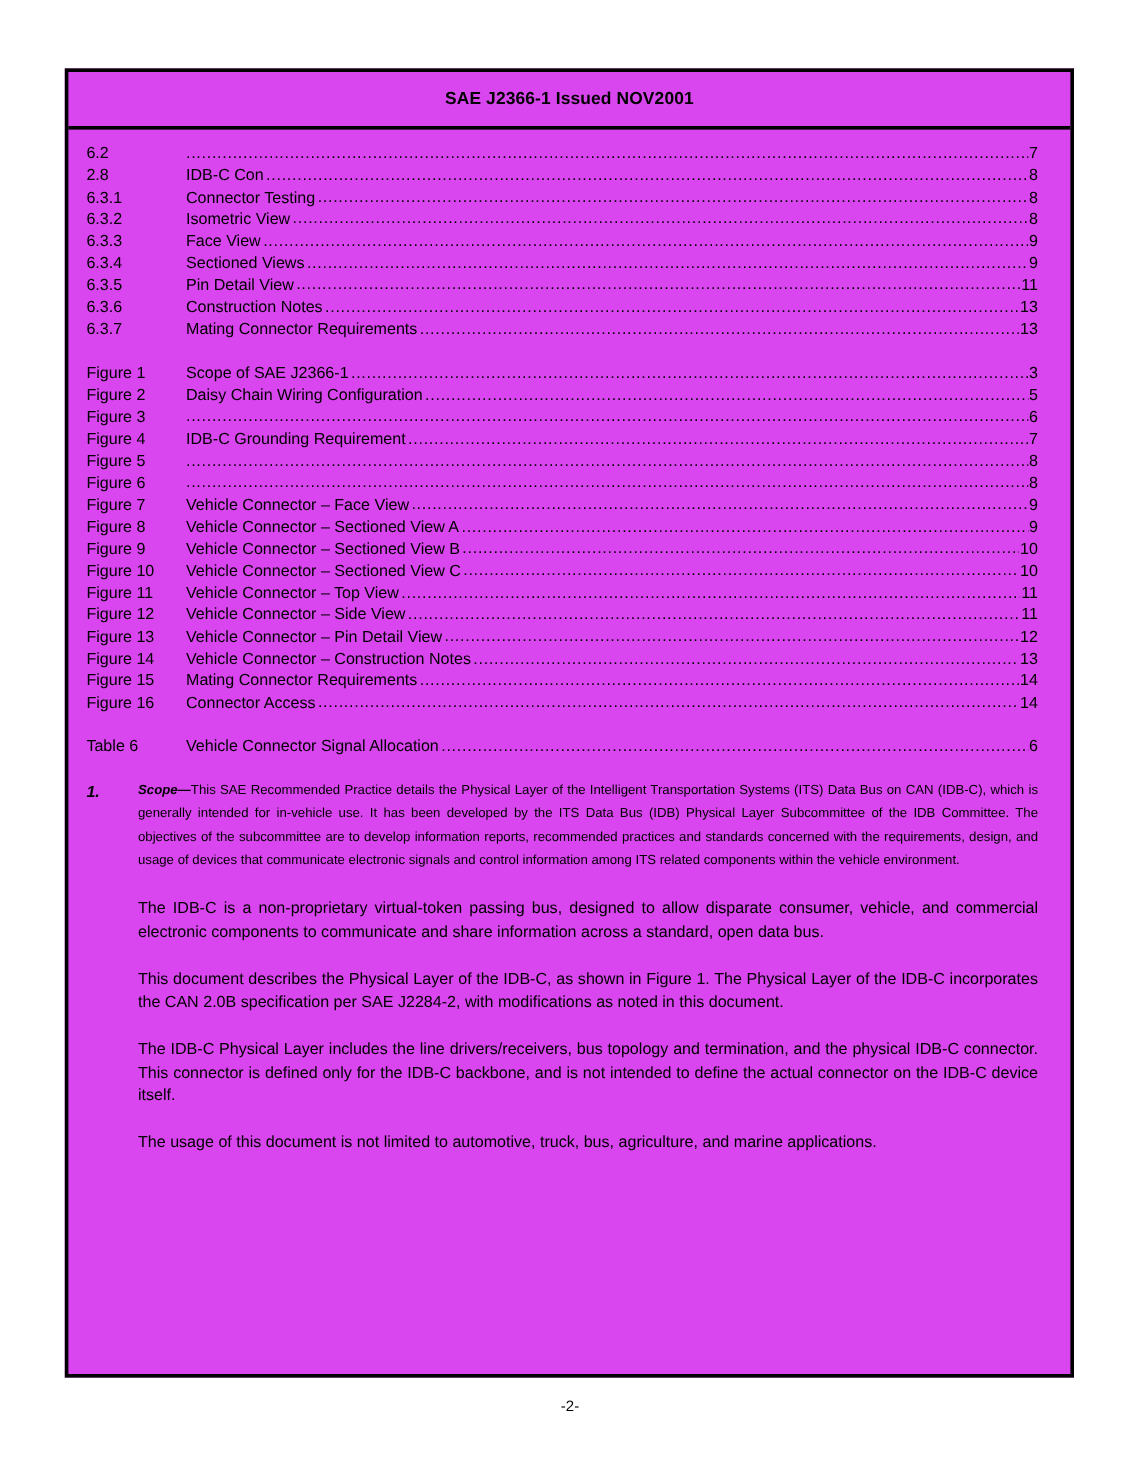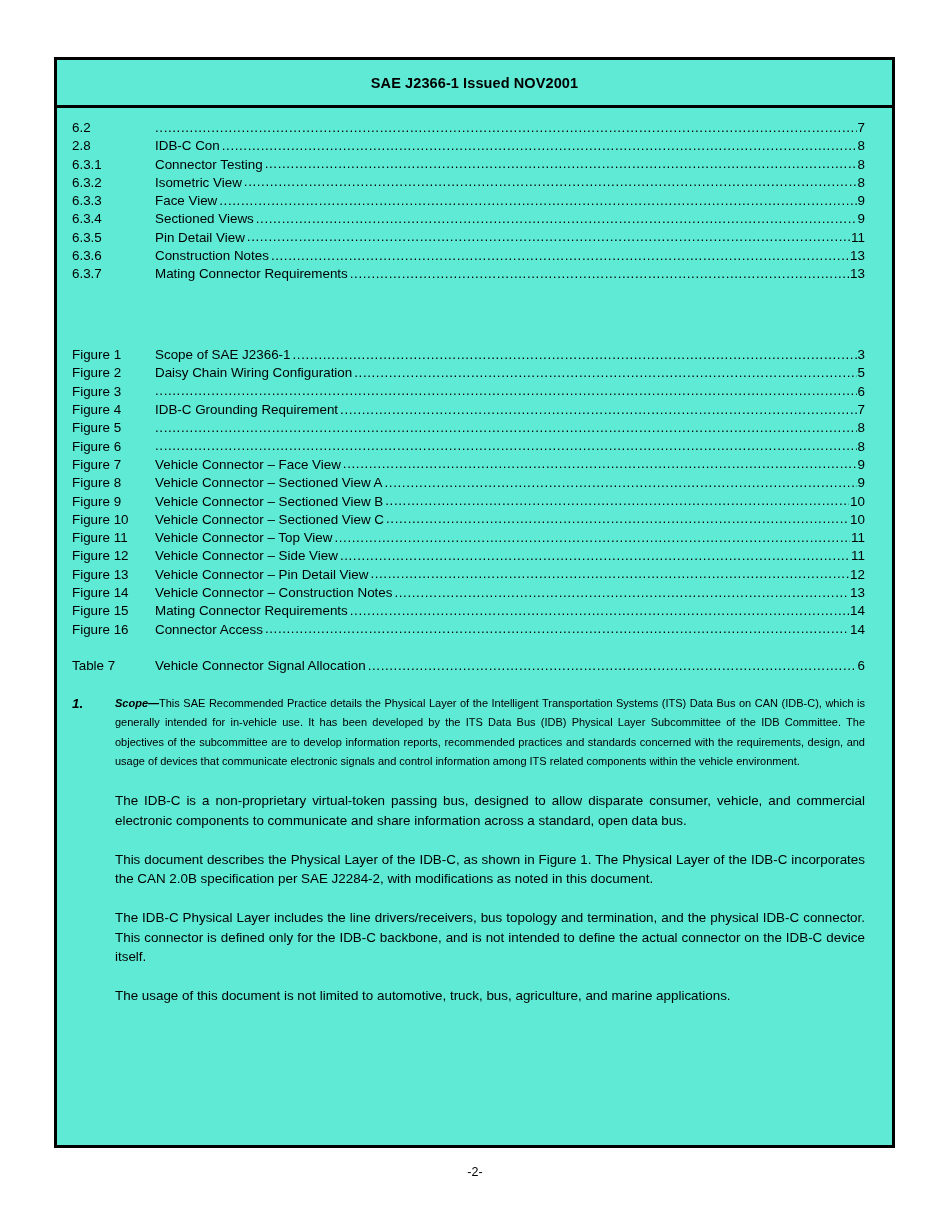--- a/index.html
+++ b/index.html
@@ -18,21 +18,21 @@
 
   
   #page-frame {
     position: absolute;
     left: 54px;
     top: 57px;
     width: 841px;
     height: 1091px;
     border: 3px solid #000000;
     box-sizing: border-box;
-    background: #5eead4;
+    background: #d946ef;
   }
 
   
   #doc-header {
     position: absolute;
     left: 0;
     top: 0;
     right: 0;
     height: 48px;
     border-bottom: 3px solid #000000;
@@ -211,21 +211,21 @@
           <span class="toc-label">Mating Connector Requirements</span>
           <span class="toc-leader">...........................................................................................................................................................................................................</span>
           <span class="toc-page">13</span>
         </div>
       </div>
 
     <div class="toc-gap"></div>
 
     <div id="toc-figures">
         <div class="toc-row">
-          <span class="toc-num" style="flex: 0 0 83px; width: 83px; margin-top: 44px;">Figure 1</span>
+          <span class="toc-num" style="flex: 0 0 83px; width: 83px;">Figure 1</span>
           <span class="toc-label">Scope of SAE J2366-1</span>
           <span class="toc-leader">...........................................................................................................................................................................................................</span>
           <span class="toc-page">3</span>
         </div>
         <div class="toc-row">
           <span class="toc-num" style="flex: 0 0 83px; width: 83px;">Figure 2</span>
           <span class="toc-label">Daisy Chain Wiring Configuration</span>
           <span class="toc-leader">...........................................................................................................................................................................................................</span>
           <span class="toc-page">5</span>
         </div>
@@ -309,21 +309,21 @@
           <span class="toc-label">Connector Access</span>
           <span class="toc-leader">...........................................................................................................................................................................................................</span>
           <span class="toc-page">14</span>
         </div>
       </div>
 
     <div class="toc-gap"></div>
 
     <div id="toc-tables">
         <div class="toc-row">
-          <span class="toc-num" style="flex: 0 0 83px; width: 83px;">Table 7</span>
+          <span class="toc-num" style="flex: 0 0 83px; width: 83px;">Table 6</span>
           <span class="toc-label">Vehicle Connector Signal Allocation</span>
           <span class="toc-leader">...........................................................................................................................................................................................................</span>
           <span class="toc-page">6</span>
         </div>
       </div>
 
     <div class="toc-gap-sm"></div>
 
     <div class="body-section">
       <div class="sec-num">1.</div>

